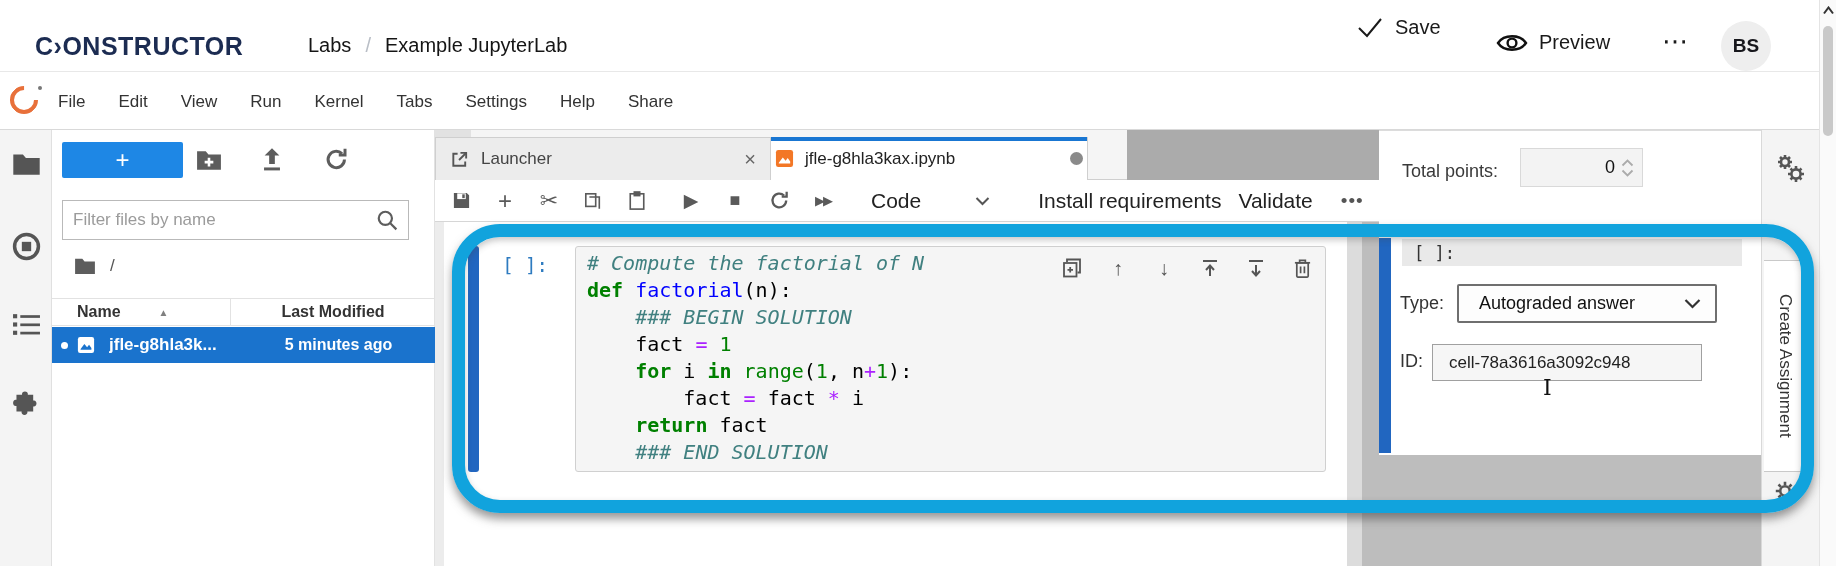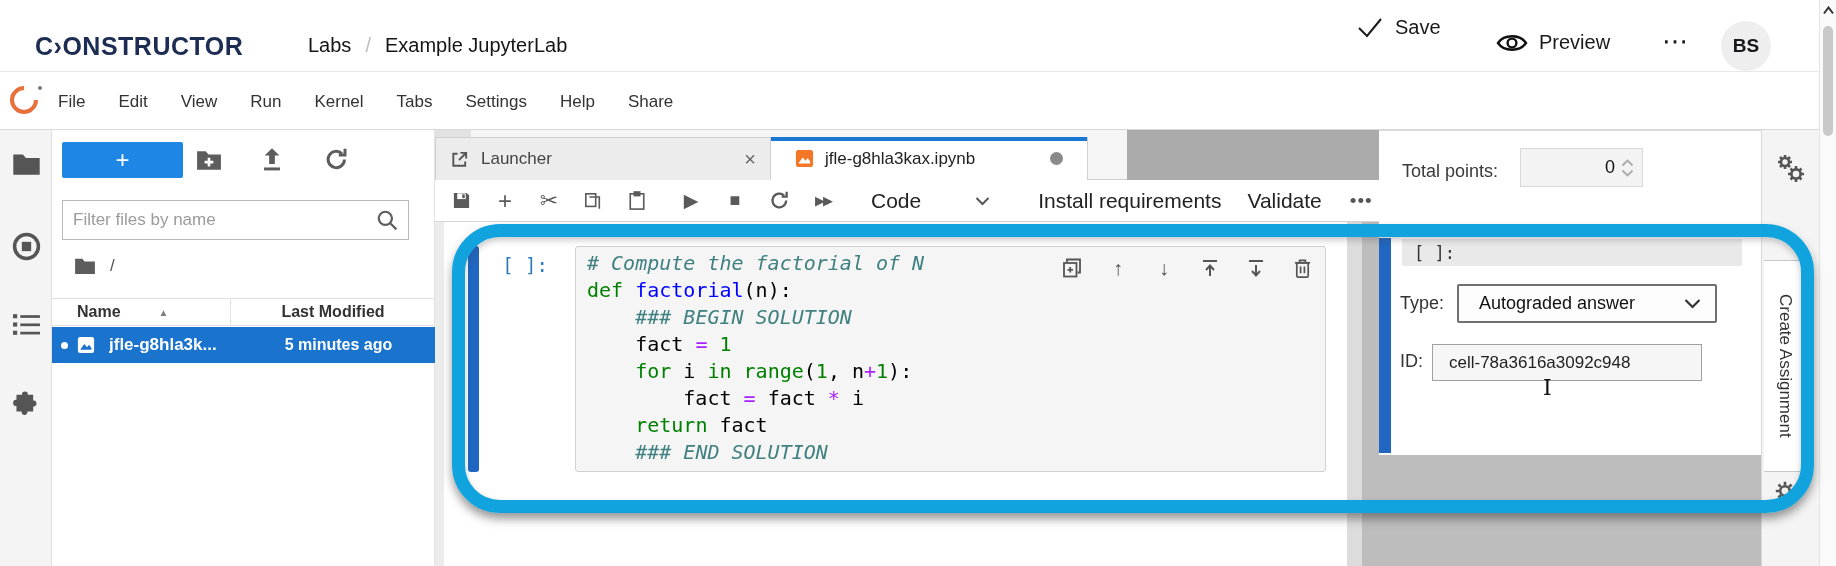--- a/index.html
+++ b/index.html
@@ -52,47 +52,47 @@
   .file-row.selected { background:#1a73cd; color:#fff;font-weight:bold; }
   .fr-dot { position:absolute; left:9px; width:7px; height:7px; border-radius:50%; background:#fff; }
   .fr-icon { width:22px; height:20px; margin-left:25px; display:flex; align-items:center; }
   .fr-name { margin-left:10px; width:133px; white-space:nowrap; overflow:hidden; }
   .fr-mod { flex:1; text-align:center; font-size:16px; }
 
   
   #tabbar { left:435px; top:130px; width:948px; height:50px; background:#f5f5f5; border-bottom:1px solid #cfcfcf; }
   .tab { position:absolute; top:7px; height:43px; display:flex; align-items:center; cursor:pointer; }
   #tab-launcher { left:0px; width:336px; background:#ececec; border:1px solid #cfcfcf; border-bottom:none; padding:0 14px; gap:12px; }
-  #tab-notebook { left:336px; width:317px; background:#fff; border-right:1px solid #cfcfcf; padding:0 24px; gap:11px; }
+  #tab-notebook { left:336px; width:317px; background:#fff; border-right:1px solid #cfcfcf; padding:0 4px; gap:11px; }
   #tab-notebook::before { content:""; position:absolute; left:0; top:0; width:100%; height:4px; background:#1976d2; }
   .tab-label { font-size:17px; color:#444; white-space:nowrap; }
   #tab-notebook .tab-label { color:#222; }
   .tab-close { margin-left:auto; font-size:20px; color:#666; }
   .dirty-dot { margin-left:auto; width:13px; height:13px; border-radius:50%; background:#8a8a8a; }
   #tab-add { left:657px; top:14px; width:36px; height:36px; background:#e2e2e2; border:none; font-size:22px; color:#555; cursor:pointer; }
   #tab-strip-rest { position:absolute; left:692px; top:0; width:256px; height:50px; background:#ababab; }
 
   
   #nb-toolbar { left:435px; top:180px; width:944px; height:42px; background:#fff; border-bottom:1px solid #d6d6d6; display:flex; align-items:center; }
   .tb-btn { width:24px; height:24px; margin-left:20px; background:none; border:none; color:#5a5a5a; font-size:17px; cursor:pointer; display:flex; align-items:center; justify-content:center; }
   .tb-txt { font-size:21px; color:#222; background:none; border:none; cursor:pointer; white-space:nowrap; }
   #cell-type-dd { margin-left:36px; display:flex; align-items:center; gap:54px; cursor:pointer; }
   #btn-install { margin-left:48px; }
-  #btn-validate { margin-left:26px; }
+  #btn-validate { margin-left:17px; }
   #tb-more { margin-left:28px; font-size:19px; color:#555; letter-spacing:1px; background:none; border:none; cursor:pointer; }
 
   
   #nb-content { left:435px; top:222px; width:912px; height:344px; background:#fff; }
   #cell-prompt { position:absolute; left:460px; top:254px; width:88px; text-align:right;
     font-family:"DejaVu Sans Mono", monospace; font-size:19px; color:#2e7bc0; }
   #cell-collapser { position:absolute; left:468px; top:246px; width:11px; height:226px; background:#2166c0; border-radius:3px; cursor:pointer; }
   #cell-editor { position:absolute; left:575px; top:246px; width:751px; height:226px; background:#f5f5f5; border:1.4px solid #d0d0d0; border-radius:3px; }
   #code-lines { position:absolute; left:587px; top:250px; font-family:"DejaVu Sans Mono", monospace; font-size:20px; line-height:27px; white-space:pre; color:#000; }
   .tk-c { color:#408080; font-style:italic; }
-  .tk-k { color:#008000; font-weight:normal; }
+  .tk-k { color:#008000; font-weight:bold; }
   .tk-b { color:#008000; }
   .tk-f { color:#0000ff; }
   .tk-n { color:#008000; }
   .tk-o { color:#aa22ff; }
   #cell-toolbar { position:absolute; left:1060px; top:255px; display:flex; gap:22px; }
   .ct-btn { width:24px; height:26px; background:none; border:none; color:#555; font-size:20px; cursor:pointer; display:flex; align-items:center; justify-content:center; }
 
   
   #splitter-left { left:435px; top:222px; width:9px; height:344px; background:#ececec; }
   #splitter-right { left:1347px; top:222px; width:15px; height:344px; background:#dcdcdc; }

